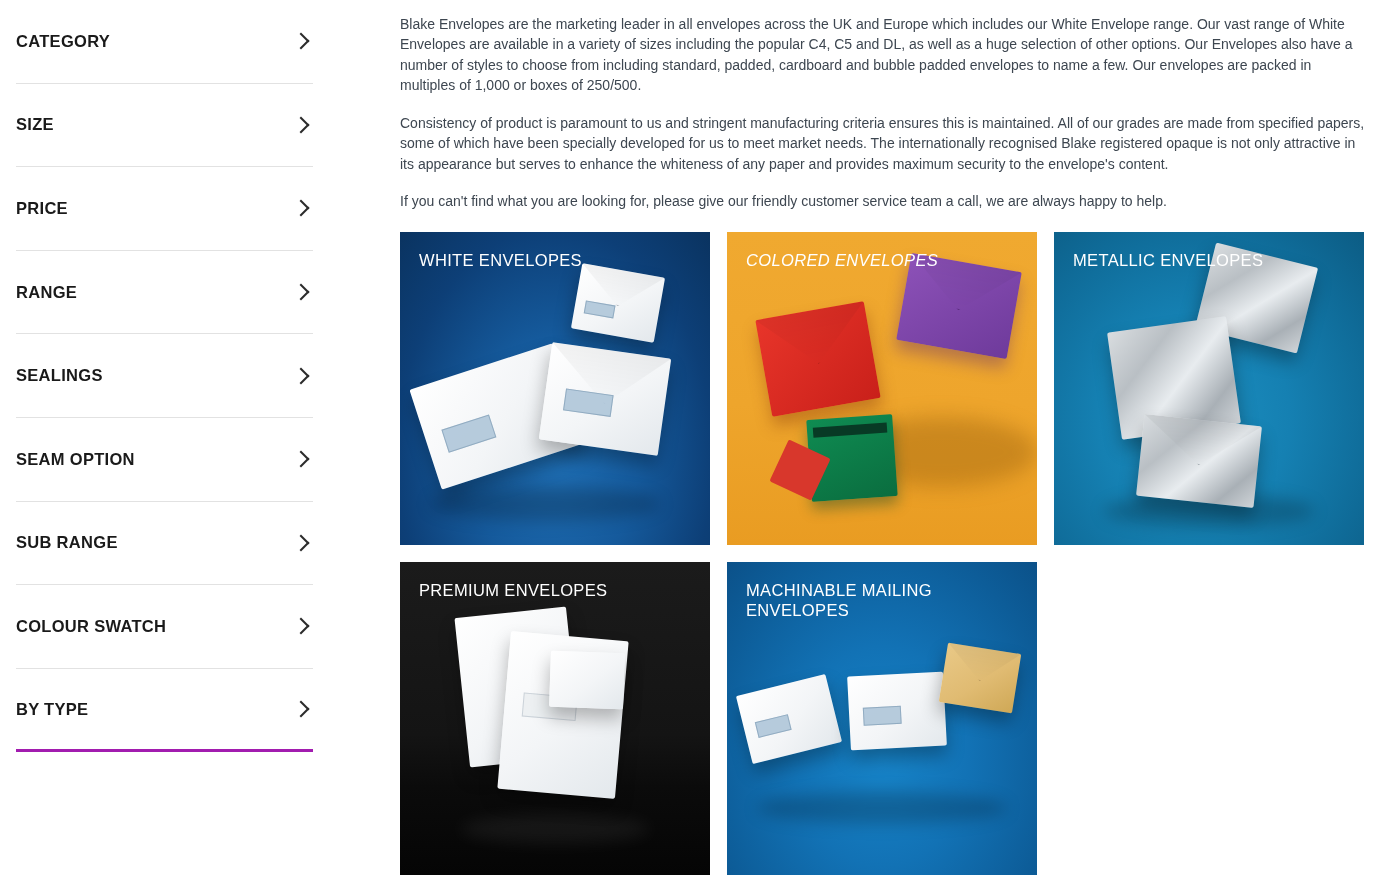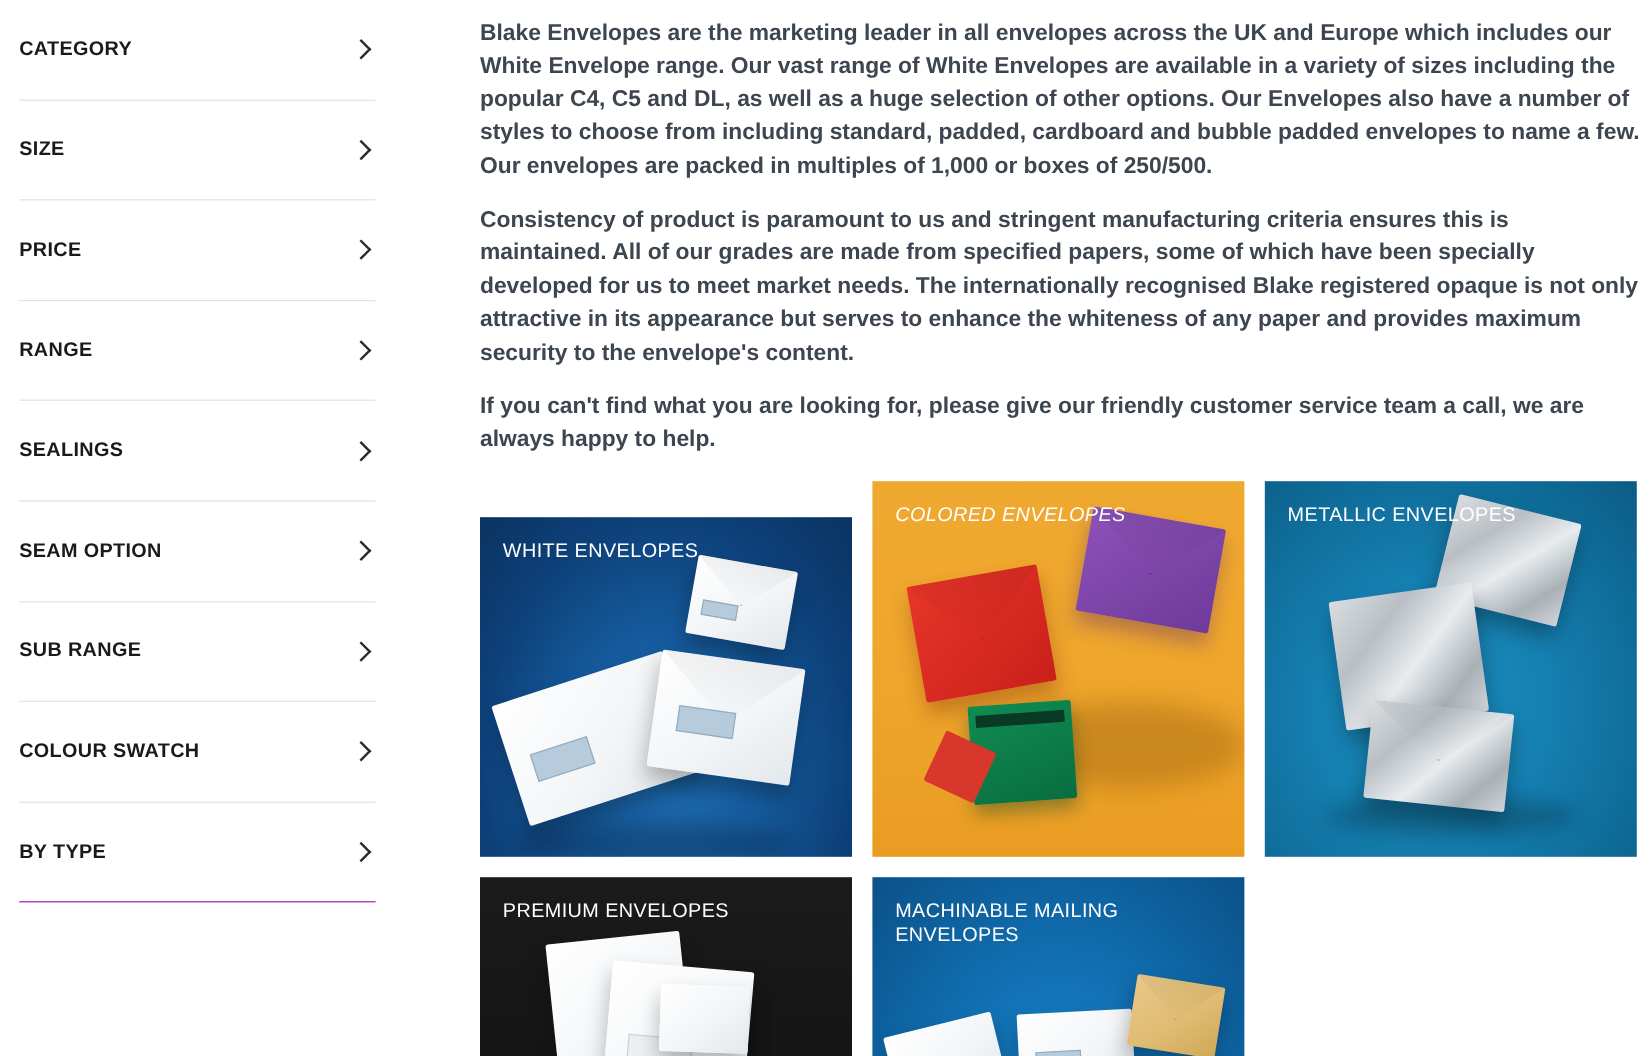--- a/index.html
+++ b/index.html
@@ -31,21 +31,21 @@
   }
   .filter-row {
     position: relative;
     height: 83.6px;
     display: flex;
     align-items: center;
     justify-content: space-between;
     border-bottom: 1px solid #e2e2e2;
     cursor: pointer;
   }
-  .filter-row:last-child { border-bottom: 1px solid #a21caf; }
+  .filter-row:last-child { border-bottom: 3px solid #a21caf; }
   .filter-label {
     font-size: 16.5px;
     font-weight: bold;
     letter-spacing: 0.3px;
     color: #1a1a1a;
     text-transform: uppercase;
   }
   .chevron {
     width: 12px; height: 12px;
     margin-right: 6px;
@@ -55,25 +55,24 @@
     flex: 0 0 auto;
   }
 
   
   .main {
     flex: 1 1 auto;
     padding: 14px 9px 0 0;
   }
   .intro p {
     margin: 0 0 17px 0;
-    font-size: 19px;
+    font-size: 14px;
     line-height: 1.46;
     color: #3d4650;
     max-width: 968px;
-    font-weight: bold;
   }
   .intro p:last-child { margin-bottom: 20px; }
 
   .tiles {
     display: grid;
     grid-template-columns: repeat(3, 310px);
     grid-auto-rows: 313px;
     gap: 17px 17px;
   }
   .tile {
@@ -90,21 +89,20 @@
     letter-spacing: 0.35px;
     text-transform: uppercase;
     line-height: 1.25;
     z-index: 5;
     font-weight: normal;
   }
 
   
   .bg-blue {
     background: radial-gradient(ellipse at 50% 72%, #1f6fb5 0%, #155a9c 38%, #0d3f77 72%, #0a3360 100%);
-    margin-top: 30px;
   }
   .bg-blue2 {
     background: radial-gradient(ellipse at 48% 70%, #12486e 0%, #0f3f66 40%, #0b2f52 75%, #092845 100%);
   }
   .bg-orange {
     background: linear-gradient(180deg, #f0a930 0%, #eea52c 55%, #e99c22 100%);
     font-style: italic;
   }
   .bg-teal {
     background: radial-gradient(ellipse at 45% 60%, #1c8fc0 0%, #1580b2 40%, #0f6b98 75%, #0c5c84 100%);

